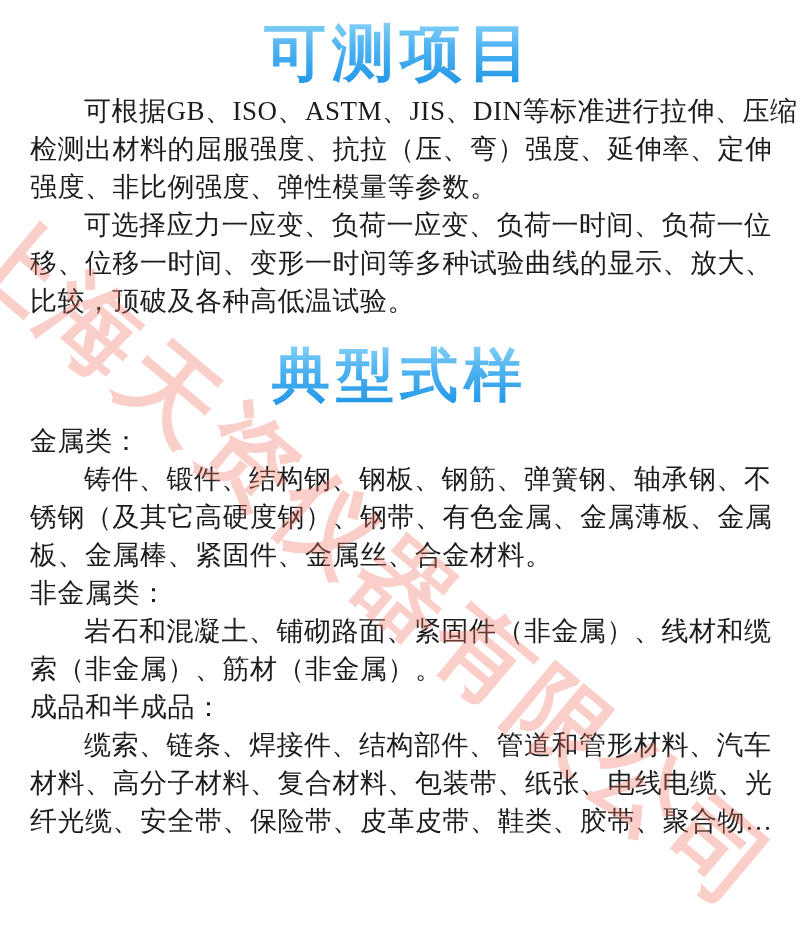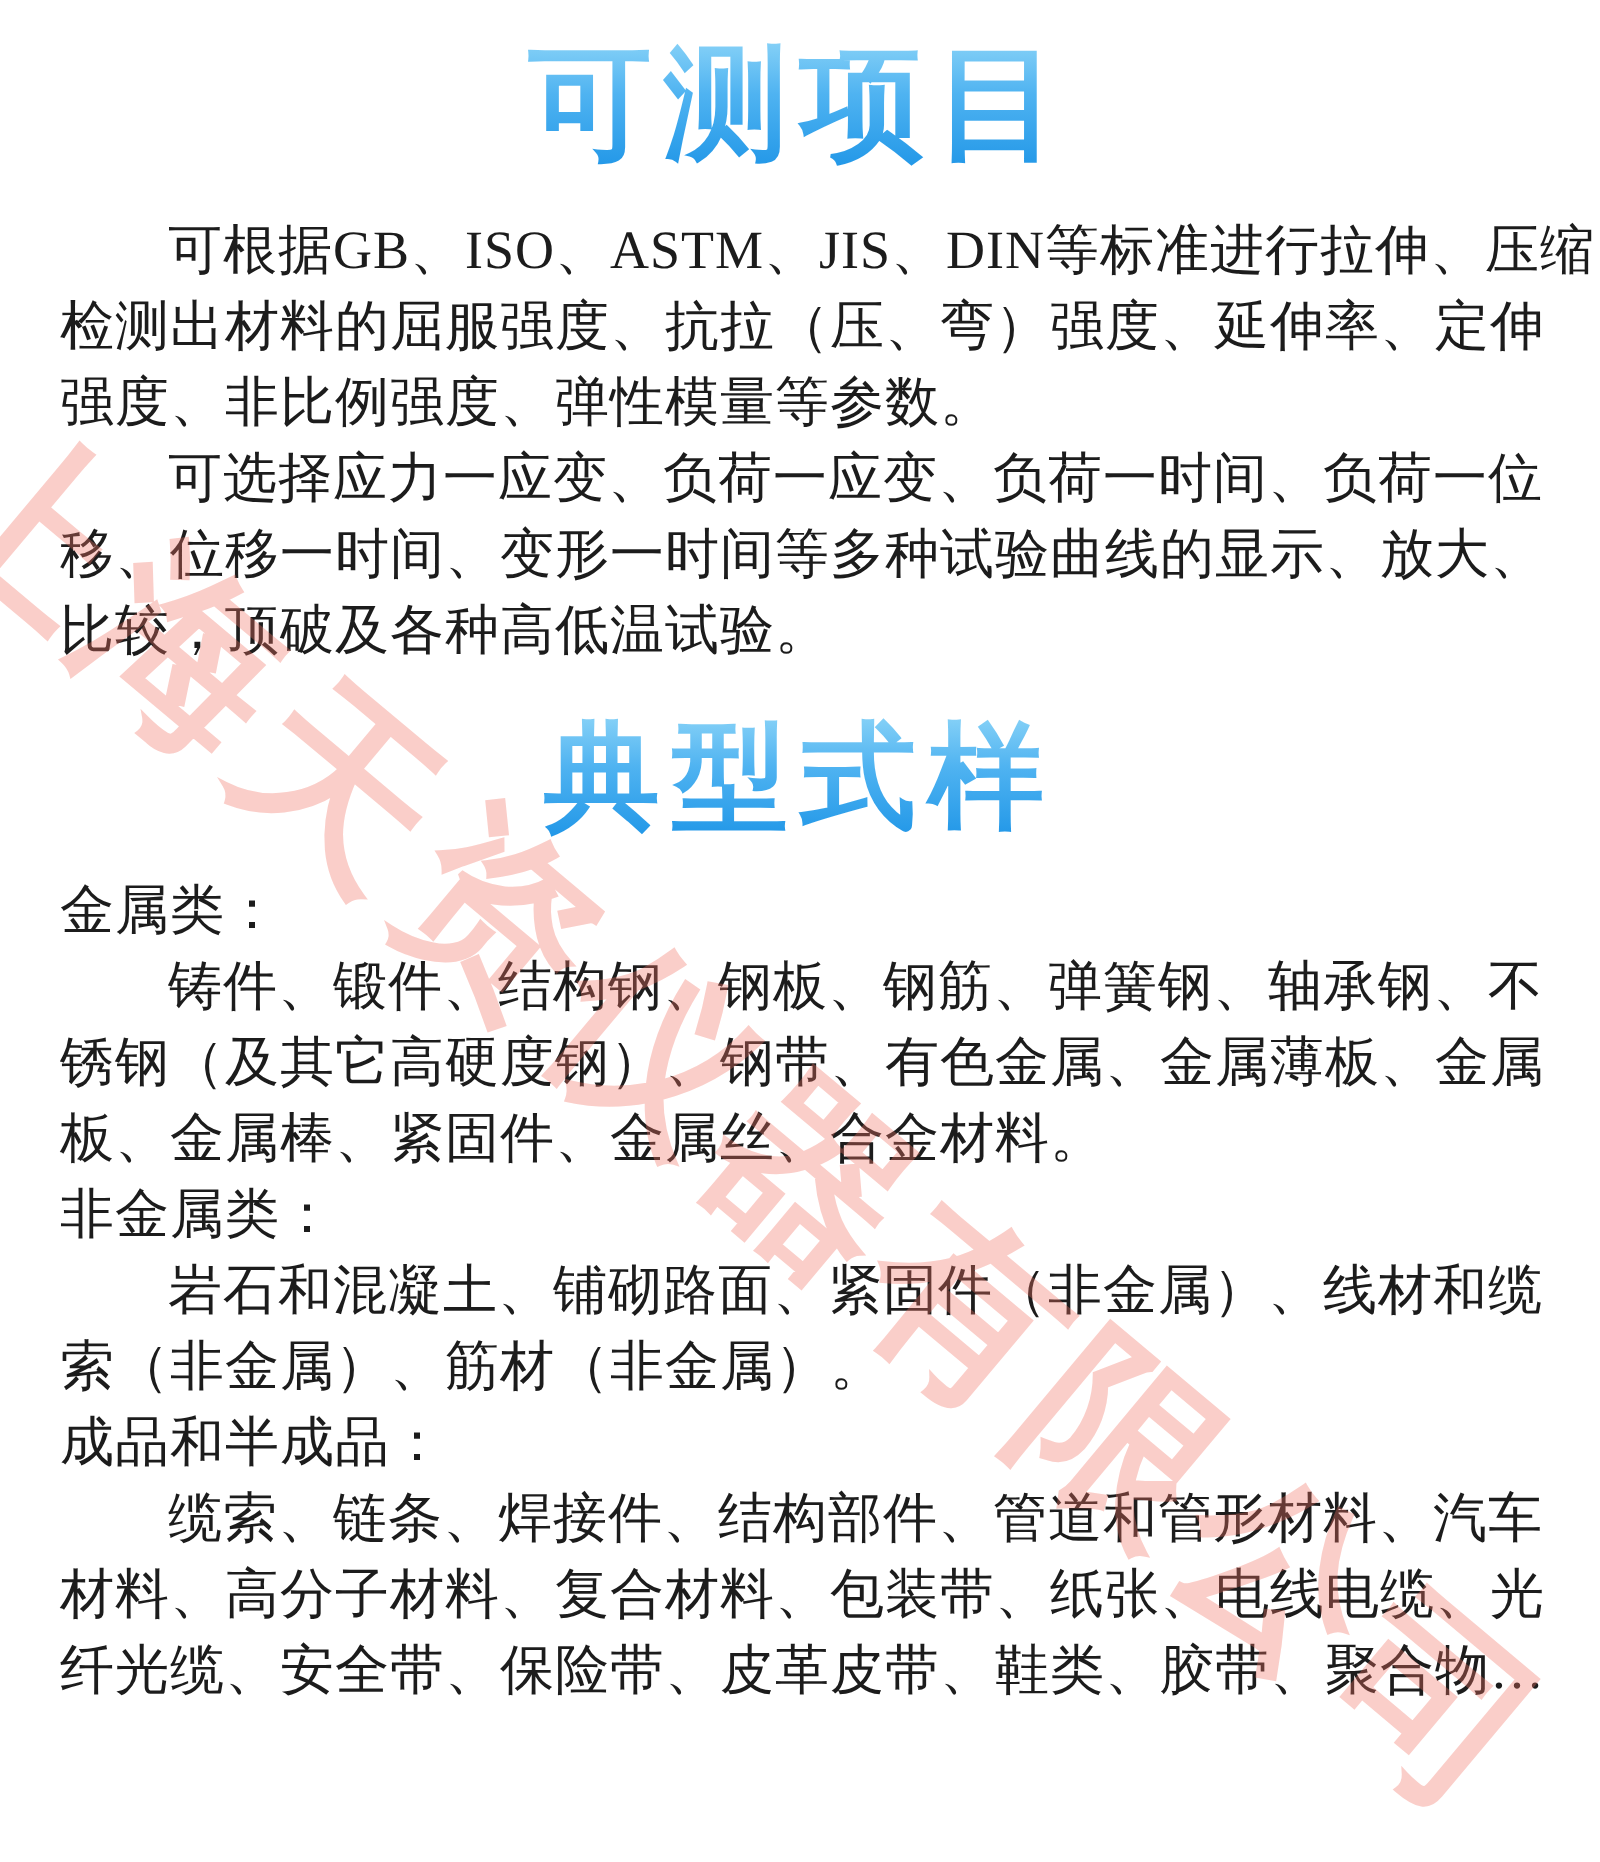--- a/index.html
+++ b/index.html
@@ -24,21 +24,21 @@
     font-family: "Liberation Sans", "DejaVu Sans", sans-serif;
     font-weight: bold;
     letter-spacing: 6px;
     background: linear-gradient(180deg, #8fd6f8 0%, #4fb3f1 42%, #1b93e6 100%);
     -webkit-background-clip: text;
     background-clip: text;
     -webkit-text-fill-color: transparent;
     color: #2d9fe9; 
   }
   .title-1 {
-    margin: 16px 0 16px 0;
+    margin: 16px 0 2px 0;
     font-size: 62px;
     line-height: 74px;
   }
   .title-2 {
     margin: 20px 0 12px 0;
     font-size: 58px;
     line-height: 70px;
   }
   
   .content {

